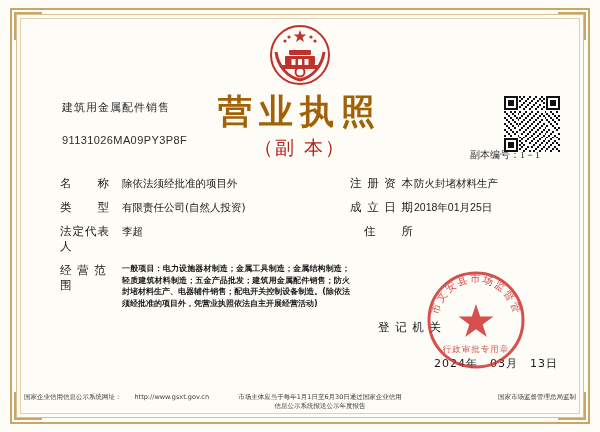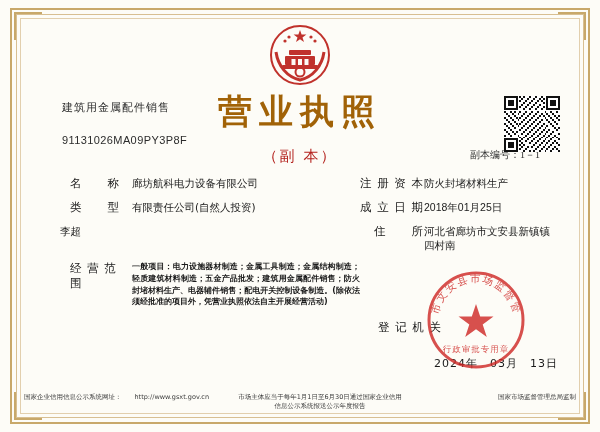--- a/index.html
+++ b/index.html
@@ -70,23 +70,23 @@
   }
   .title {
     font-family: "DejaVu Sans", sans-serif;
     font-size: 34px;
     font-weight: bold;
     letter-spacing: 7px;
     color: #a16207;
     line-height: 1.15;
   }
   .subtitle {
-    margin-top: 16px;
-    font-family: "DejaVu Sans", sans-serif;
-    font-size: 15px;
+    margin-top: 4px;
+    font-family: "DejaVu Sans", sans-serif;
+    font-size: 19px;
     color: #b4231f;
     letter-spacing: 2px;
   }
 
   
   .credit-code {
     position: absolute;
     left: 62px;
     top: 100px;
     color: #2b2b2b;
@@ -145,21 +145,20 @@
     display: flex;
     align-items: flex-start;
   }
   .lbl {
     font-family: "DejaVu Sans", sans-serif;
     font-size: 11.5px;
     color: #1a1a1a;
     width: 62px;
     flex: none;
     letter-spacing: 1px;
-    margin-left: 10px;
   }
   .lbl.wide { width: 72px; text-align: right; }
   .val {
     font-family: "DejaVu Sans", sans-serif;
     font-size: 10.5px;
     color: #1a1a1a;
     line-height: 1.35;
   }
   .val.num {
     font-family: "Liberation Sans", sans-serif;
@@ -508,46 +507,46 @@
           <rect x="28" y="28" width="1" height="1"></rect>
       </g>
     </svg>
   </div>
 
   <div class="fields">
 
     <div class="row">
       <div class="col-left">
         <span class="lbl">名　　称</span>
-        <span class="val">廊坊航科电力设备有限公司</span>
+        <span class="val">除依法须经批准的项目外</span>
       </div>
       <div class="col-right">
         <span class="lbl wide">注 册 资 本</span>
         <span class="val">防火封堵材料生产</span>
       </div>
     </div>
 
     <div class="row">
       <div class="col-left">
         <span class="lbl">类　　型</span>
         <span class="val">有限责任公司(自然人投资)</span>
       </div>
       <div class="col-right">
         <span class="lbl wide">成 立 日 期</span>
         <span class="val num">2018年01月25日</span>
       </div>
     </div>
 
     <div class="row">
       <div class="col-left">
+        <span class="lbl">法定代表人</span>
         <span class="val">李超</span>
       </div>
       <div class="col-right">
         <span class="lbl wide">住　　所</span>
-        <span class="val">河北省廊坊市文安县新镇镇四村南</span>
       </div>
     </div>
 
     <div class="scope-row">
       <span class="lbl">经 营 范 围</span>
       <span class="scope-text">一般项目：电力设施器材制造；金属工具制造；金属结构制造；轻质建筑材料制造；五金产品批发；建筑用金属配件销售；防火封堵材料生产、电器辅件销售；配电开关控制设备制造。(除依法须经批准的项目外，凭营业执照依法自主开展经营活动)</span>
     </div>
 
   </div>
 

